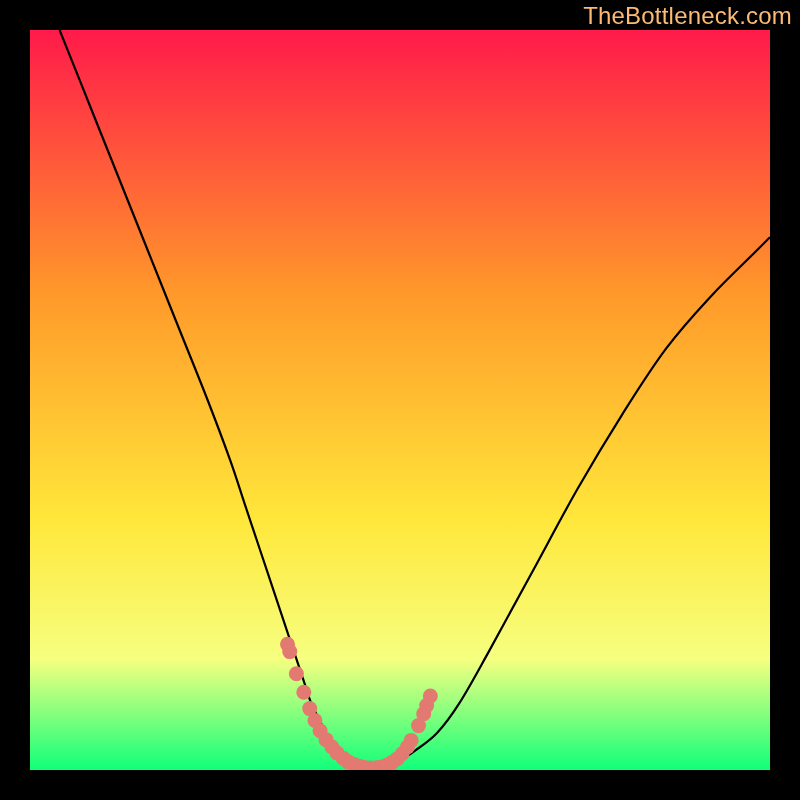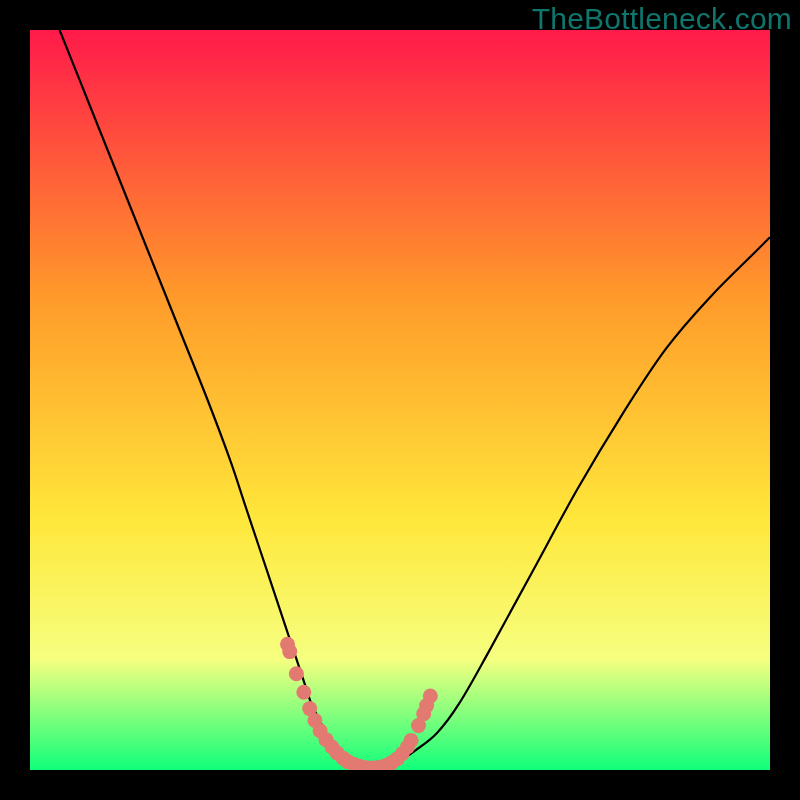--- a/index.html
+++ b/index.html
@@ -14,22 +14,22 @@
   .outer {
     width: 800px;
     height: 800px;
     background: #000;
     position: relative;
   }
   .watermark {
     position: absolute;
     top: 2px;
     right: 8px;
-    color: #0f766e;
-    font-size: 30px;
+    color: #fdba74;
+    font-size: 24px;
     font-weight: 500;
     letter-spacing: 0.2px;
     z-index: 10;
   }
   .plot {
     position: absolute;
     left: 30px;
     top: 30px;
     width: 740px;
     height: 740px;

